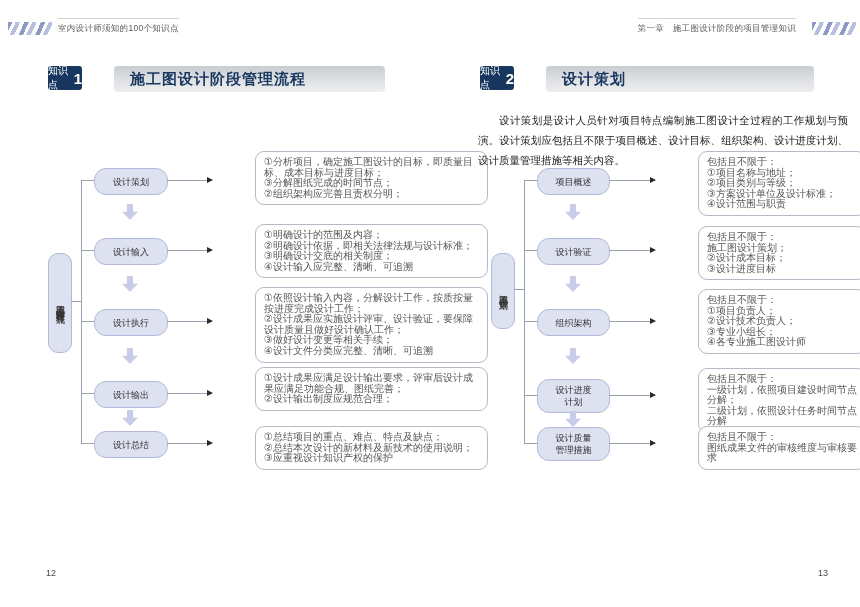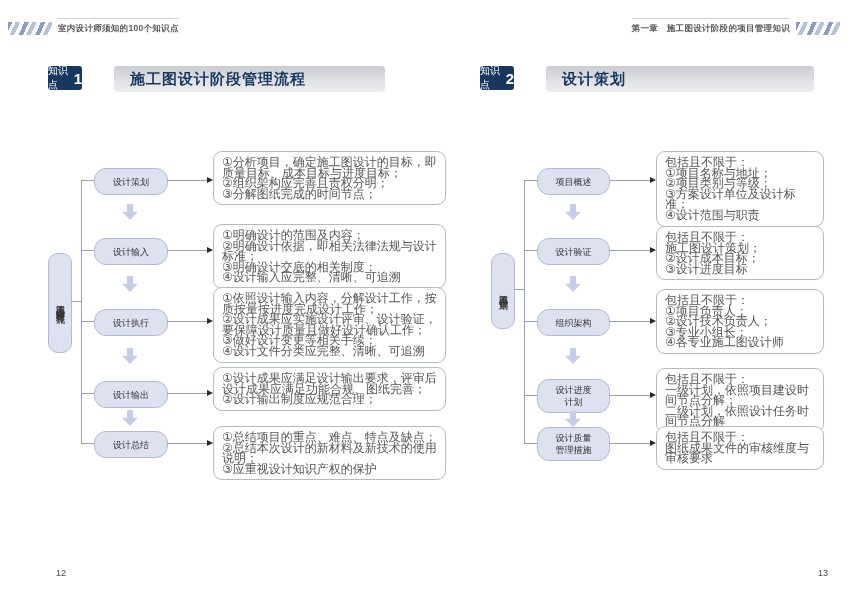--- a/index.html
+++ b/index.html
@@ -1,24 +1,24 @@
 <!DOCTYPE html>
 <html><head>
 <meta charset="utf-8">
 <style>
   html,body{margin:0;padding:0;}
   body{font-family:"Liberation Sans","DejaVu Sans",sans-serif;background:#e8e8e8;}
   .spread{position:relative;width:860px;height:607px;background:#ffffff;overflow:hidden;margin:0 auto;}
   .abs{position:absolute;}
 
   
-  .hdr-text{font-size:8.5px;color:#5a5a5a;font-weight:700;letter-spacing:.3px;border-top:1px solid #d4d4d4;padding-top:4px;}
+  .hdr-text{font-size:8.5px;color:#5a5a5a;font-weight:400;letter-spacing:.3px;border-top:1px solid #d4d4d4;padding-top:4px;}
   .stripes{width:44px;height:13px;background:repeating-linear-gradient(115deg,#8b9ac6 0 4px,#ffffff 4px 7px,#b6c0dc 7px 11px,#ffffff 11px 15px);}
   .hdr-left{left:8px;top:18px;display:flex;align-items:flex-start;gap:6px;}
-  .hdr-right{right:20px;top:18px;display:flex;align-items:flex-start;gap:6px;}
+  .hdr-right{right:4px;top:18px;display:flex;align-items:flex-start;gap:16px;}
   .hdr-left .stripes{margin-top:4px;}
   .hdr-right .stripes{margin-top:4px;}
 
   
   .badge{width:34px;height:24px;background:#17375e;border-radius:3px;color:#fff;display:flex;align-items:center;justify-content:center;gap:3px;}
   .badge .lbl{font-size:10px;}
   .badge .num{font-size:15px;font-weight:700;}
   .titlebar{height:26px;background:linear-gradient(180deg,#c9ccd1 0%,#dfe1e4 55%,#edeef0 100%);border-radius:4px;display:flex;align-items:center;}
   .titlebar .t{font-size:15px;font-weight:700;color:#17375e;padding-left:16px;letter-spacing:1px;}
 
@@ -27,21 +27,21 @@
   
   .root-box{background:#dde1f0;border:1px solid #b3bad9;border-radius:10px;display:flex;align-items:center;justify-content:center;
             writing-mode:vertical-rl;font-size:9px;color:#333;letter-spacing:1px;}
   .stage-box{background:#dde1f0;border:1px solid #b3bad9;border-radius:12px;display:flex;align-items:center;justify-content:center;
              font-size:9px;color:#333;text-align:center;white-space:pre-line;line-height:12px;}
   .vline{width:1px;background:#9aa0ae;}
   .hline{height:1px;background:#9aa0ae;}
   .harrow{height:1px;background:#9aa0ae;}
   .harrow::after{content:"";position:absolute;right:-1px;top:-3px;border-left:6px solid #2a2a2a;border-top:3.5px solid transparent;border-bottom:3.5px solid transparent;}
   .darrow{width:16px;height:16px;background:#c7cde9;clip-path:polygon(31% 0,69% 0,69% 48%,100% 48%,50% 100%,0 48%,31% 48%);}
-  .detail-box{background:#fff;border:1px solid #b5bac6;border-radius:9px;padding:5px 8px;font-size:12px;line-height:10.6px;color:#555;}
+  .detail-box{background:#fff;border:1px solid #b5bac6;border-radius:9px;padding:5px 8px;font-size:10px;line-height:10.6px;color:#555;margin-left:42px;}
   .detail-box div{white-space:normal;}
 
   .pagenum{font-size:9px;color:#4a4a4a;}
 
   
   .lp-badge{left:48px;top:66px;}
   .lp-bar{left:114px;top:66px;width:271px;}
   .lp-intro{left:40px;top:99px;width:394px;}
   .lp-root{left:48px;top:253px;width:22px;height:98px;}
   .lp-rootlink{left:71px;top:301px;width:11px;}
@@ -109,22 +109,22 @@
   <div class="abs darrow lp-da" style="top:410px"></div>
 
   <div class="abs harrow lp-ha" style="top:180px"></div>
   <div class="abs harrow lp-ha" style="top:250px"></div>
   <div class="abs harrow lp-ha" style="top:321px"></div>
   <div class="abs harrow lp-ha" style="top:393px"></div>
   <div class="abs harrow lp-ha" style="top:443px"></div>
 
   <div class="abs detail-box lp-d" style="top:151px">
       <div>①分析项目，确定施工图设计的目标，即质量目标、成本目标与进度目标；</div>
+      <div>③分解图纸完成的时间节点；</div>
       <div>②组织架构应完善且责权分明；</div>
-      <div>③分解图纸完成的时间节点；</div>
     </div>
   <div class="abs detail-box lp-d" style="top:224px">
       <div>①明确设计的范围及内容；</div>
       <div>②明确设计依据，即相关法律法规与设计标准；</div>
       <div>③明确设计交底的相关制度；</div>
       <div>④设计输入应完整、清晰、可追溯</div>
     </div>
   <div class="abs detail-box lp-d" style="top:287px">
       <div>①依照设计输入内容，分解设计工作，按质按量按进度完成设计工作；</div>
       <div>②设计成果应实施设计评审、设计验证，要保障设计质量且做好设计确认工作；</div>
@@ -134,29 +134,30 @@
   <div class="abs detail-box lp-d" style="top:367px">
       <div>①设计成果应满足设计输出要求，评审后设计成果应满足功能合规、图纸完善；</div>
       <div>②设计输出制度应规范合理；</div>
     </div>
   <div class="abs detail-box lp-d" style="top:426px">
       <div>①总结项目的重点、难点、特点及缺点；</div>
       <div>②总结本次设计的新材料及新技术的使用说明；</div>
       <div>③应重视设计知识产权的保护</div>
     </div>
 
-  <div class="abs pagenum" style="left:56px;top:568px">12</div>
+  <div class="abs pagenum" style="left:46px;top:568px">12</div>
 
   <div class="abs badge rp-badge">
     <span class="lbl">知识点</span>
     <span class="num">2</span>
   </div>
   <div class="abs titlebar rp-bar">
     <span class="t">设计策划</span>
   </div>
+  <p class="abs intro rp-intro">设计策划是设计人员针对项目特点编制施工图设计全过程的工作规划与预演。设计策划应包括且不限于项目概述、设计目标、组织架构、设计进度计划、设计质量管理措施等相关内容。</p>
 
   <div class="abs root-box rp-root">施工图设计策划</div>
   <div class="abs hline rp-rootlink"></div>
   <div class="abs vline rp-spine"></div>
   <div class="abs hline rp-stub" style="top:180px"></div>
   <div class="abs hline rp-stub" style="top:250px"></div>
   <div class="abs hline rp-stub" style="top:321px"></div>
   <div class="abs hline rp-stub" style="top:395px"></div>
   <div class="abs hline rp-stub" style="top:443px"></div>
 

